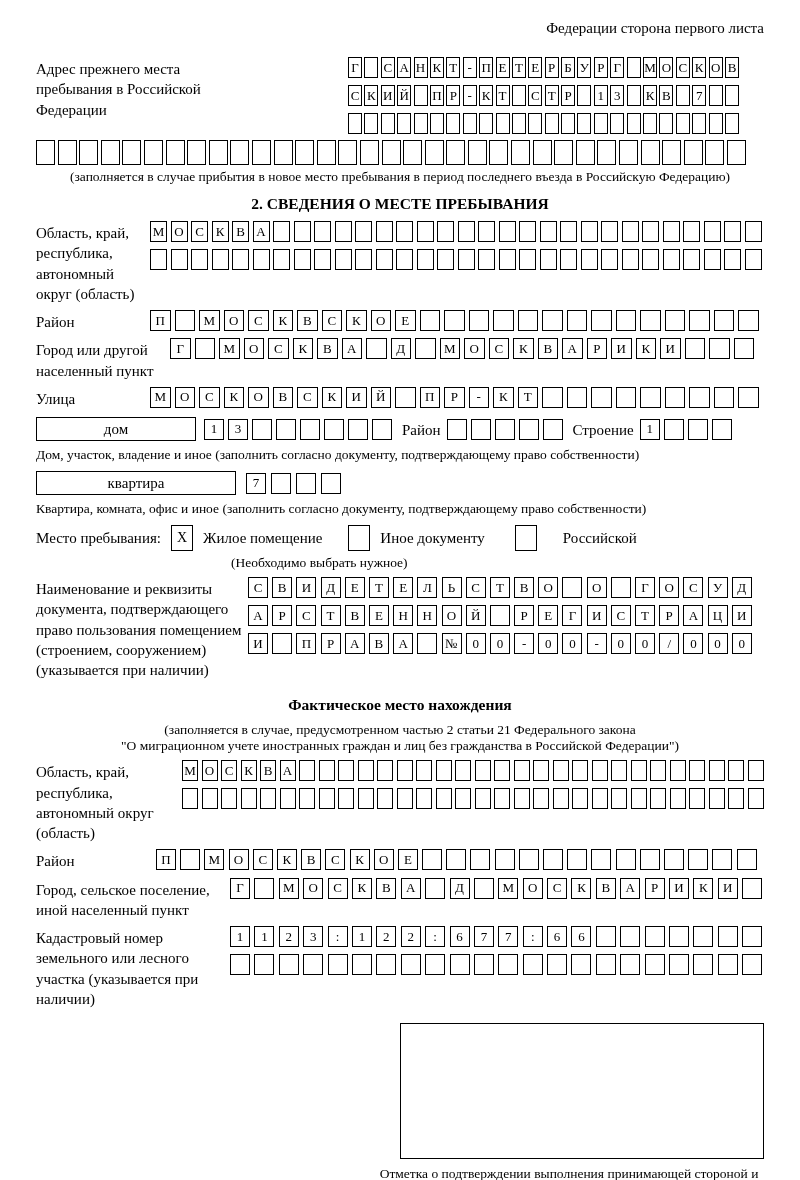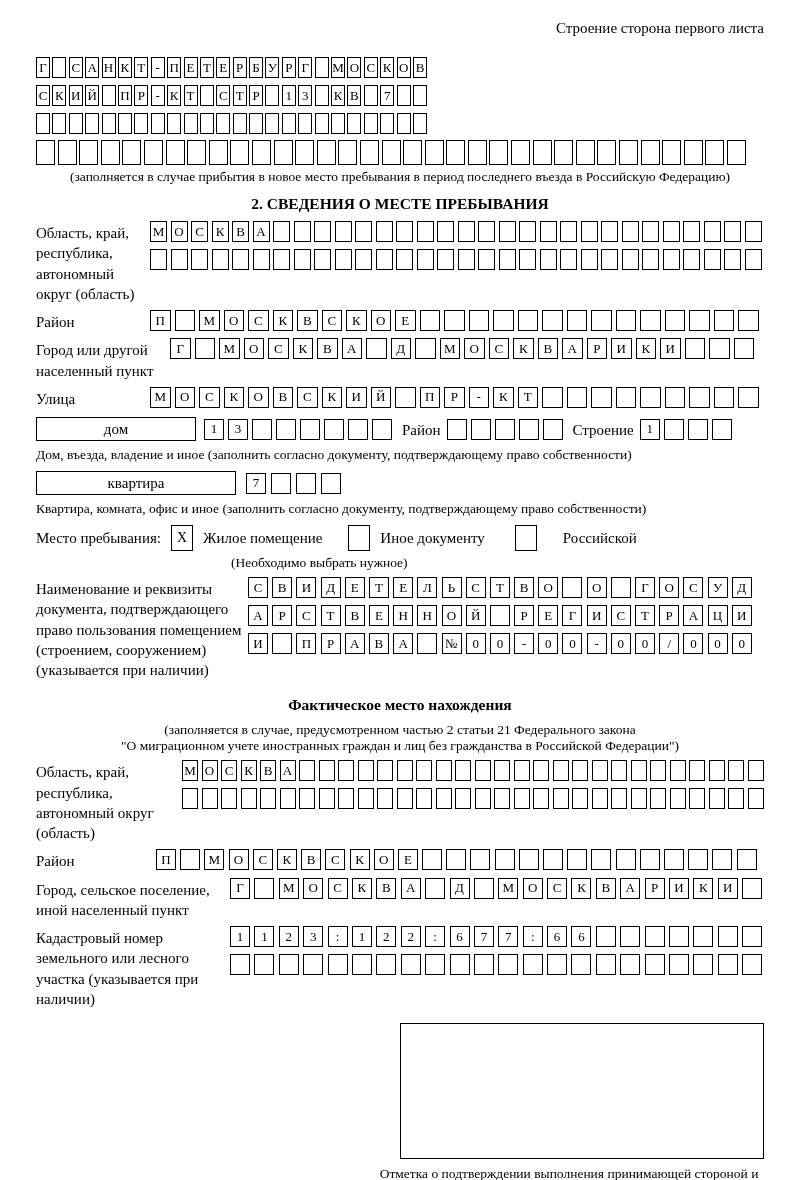--- a/index.html
+++ b/index.html
@@ -47,23 +47,26 @@
   .stamp-wrap { display:flex; justify-content:flex-end; margin-top:14px; }
   .stamp-box { width:364px; height:136px; border:1.8px solid #000; }
   .stamp-note-wrap { display:flex; justify-content:flex-end; margin-top:6px; }
   .stamp-note { width:390px; text-align:center; font-size:13.5px; line-height:1.35; }
 
   .mt4{margin-top:4px;} .mb6{margin-bottom:6px;}
 </style>
 </head>
 <body>
 
-<div class="hdr-note">Строение сторона первого листа</div>
-
-<div class="form-row">
+<div class="hdr-note">Федерации сторона первого листа</div>
+
+<div class="form-row">
+  <div class="lbl" style="width:312px;">
+    <div style="width:170px;">Адрес прежнего места пребывания в Российской Федерации</div>
+  </div>
   <div class="grids-col">
     <div class="grid" style="gap: 2.4px;">
         <span class="cell" style="width: 14px; height: 21px;">Г</span>
         <span class="cell" style="width: 14px; height: 21px;"></span>
         <span class="cell" style="width: 14px; height: 21px;">С</span>
         <span class="cell" style="width: 14px; height: 21px;">А</span>
         <span class="cell" style="width: 14px; height: 21px;">Н</span>
         <span class="cell" style="width: 14px; height: 21px;">К</span>
         <span class="cell" style="width: 14px; height: 21px;">Т</span>
         <span class="cell" style="width: 14px; height: 21px;">-</span>
@@ -360,21 +363,21 @@
       <span class="cell" style="width: 20px; height: 21px;"></span>
     </div>
   <span class="inline-lbl">Строение</span>
   <div class="grid" style="gap: 4px;">
       <span class="cell" style="width: 20px; height: 21px;">1</span>
       <span class="cell" style="width: 20px; height: 21px;"></span>
       <span class="cell" style="width: 20px; height: 21px;"></span>
       <span class="cell" style="width: 20px; height: 21px;"></span>
     </div>
 </div>
-<div class="note mt4">Дом, въезда, владение и иное (заполнить согласно документу, подтверждающему право собственности)</div>
+<div class="note mt4">Дом, участок, владение и иное (заполнить согласно документу, подтверждающему право собственности)</div>
 
 <div class="form-row" style="align-items:center; margin-top:8px;">
   <div class="label-box" style="width:200px; margin-right:10px;">квартира</div>
   <div class="grid" style="gap: 5px;">
       <span class="cell" style="width: 20px; height: 21px;">7</span>
       <span class="cell" style="width: 20px; height: 21px;"></span>
       <span class="cell" style="width: 20px; height: 21px;"></span>
       <span class="cell" style="width: 20px; height: 21px;"></span>
     </div>
 </div>

